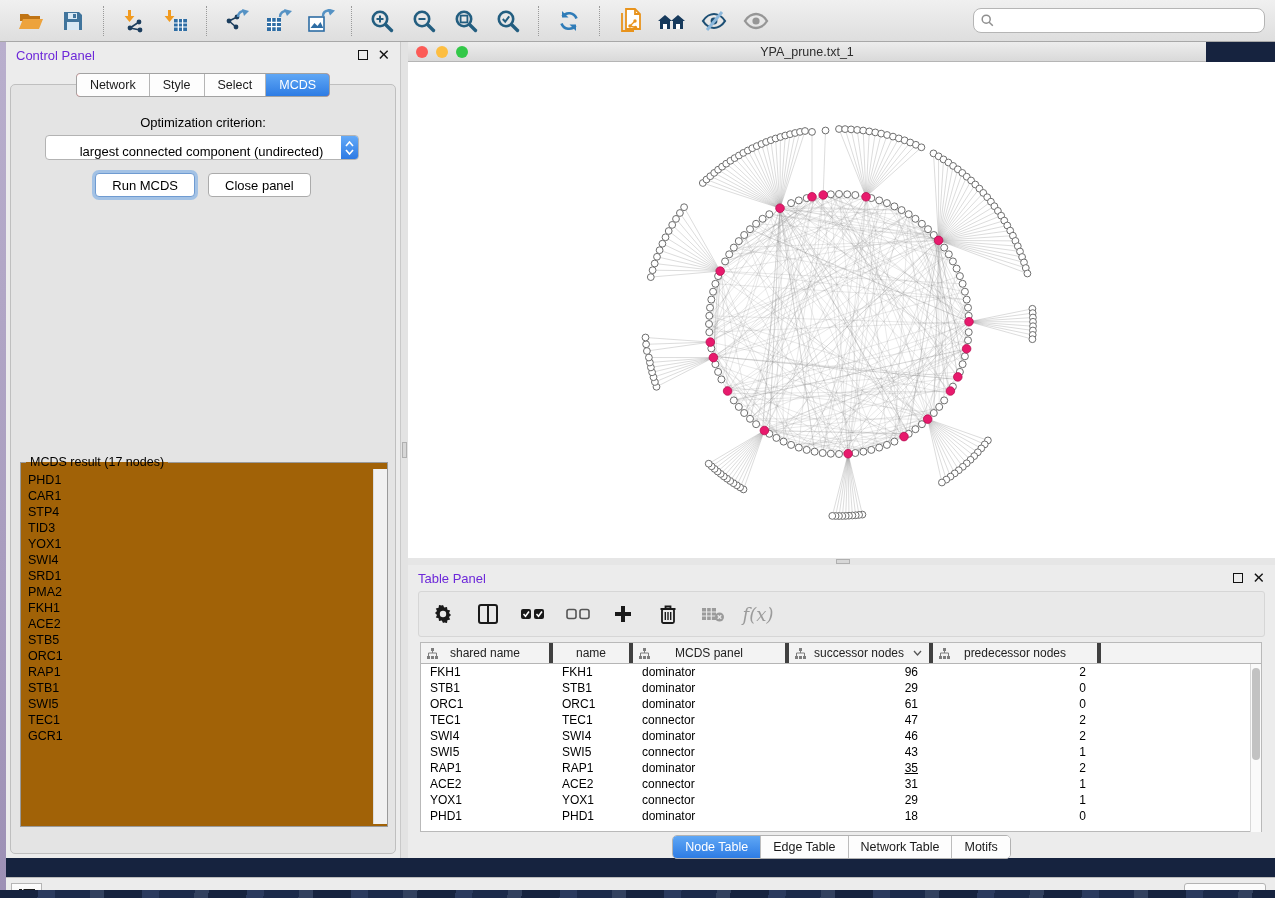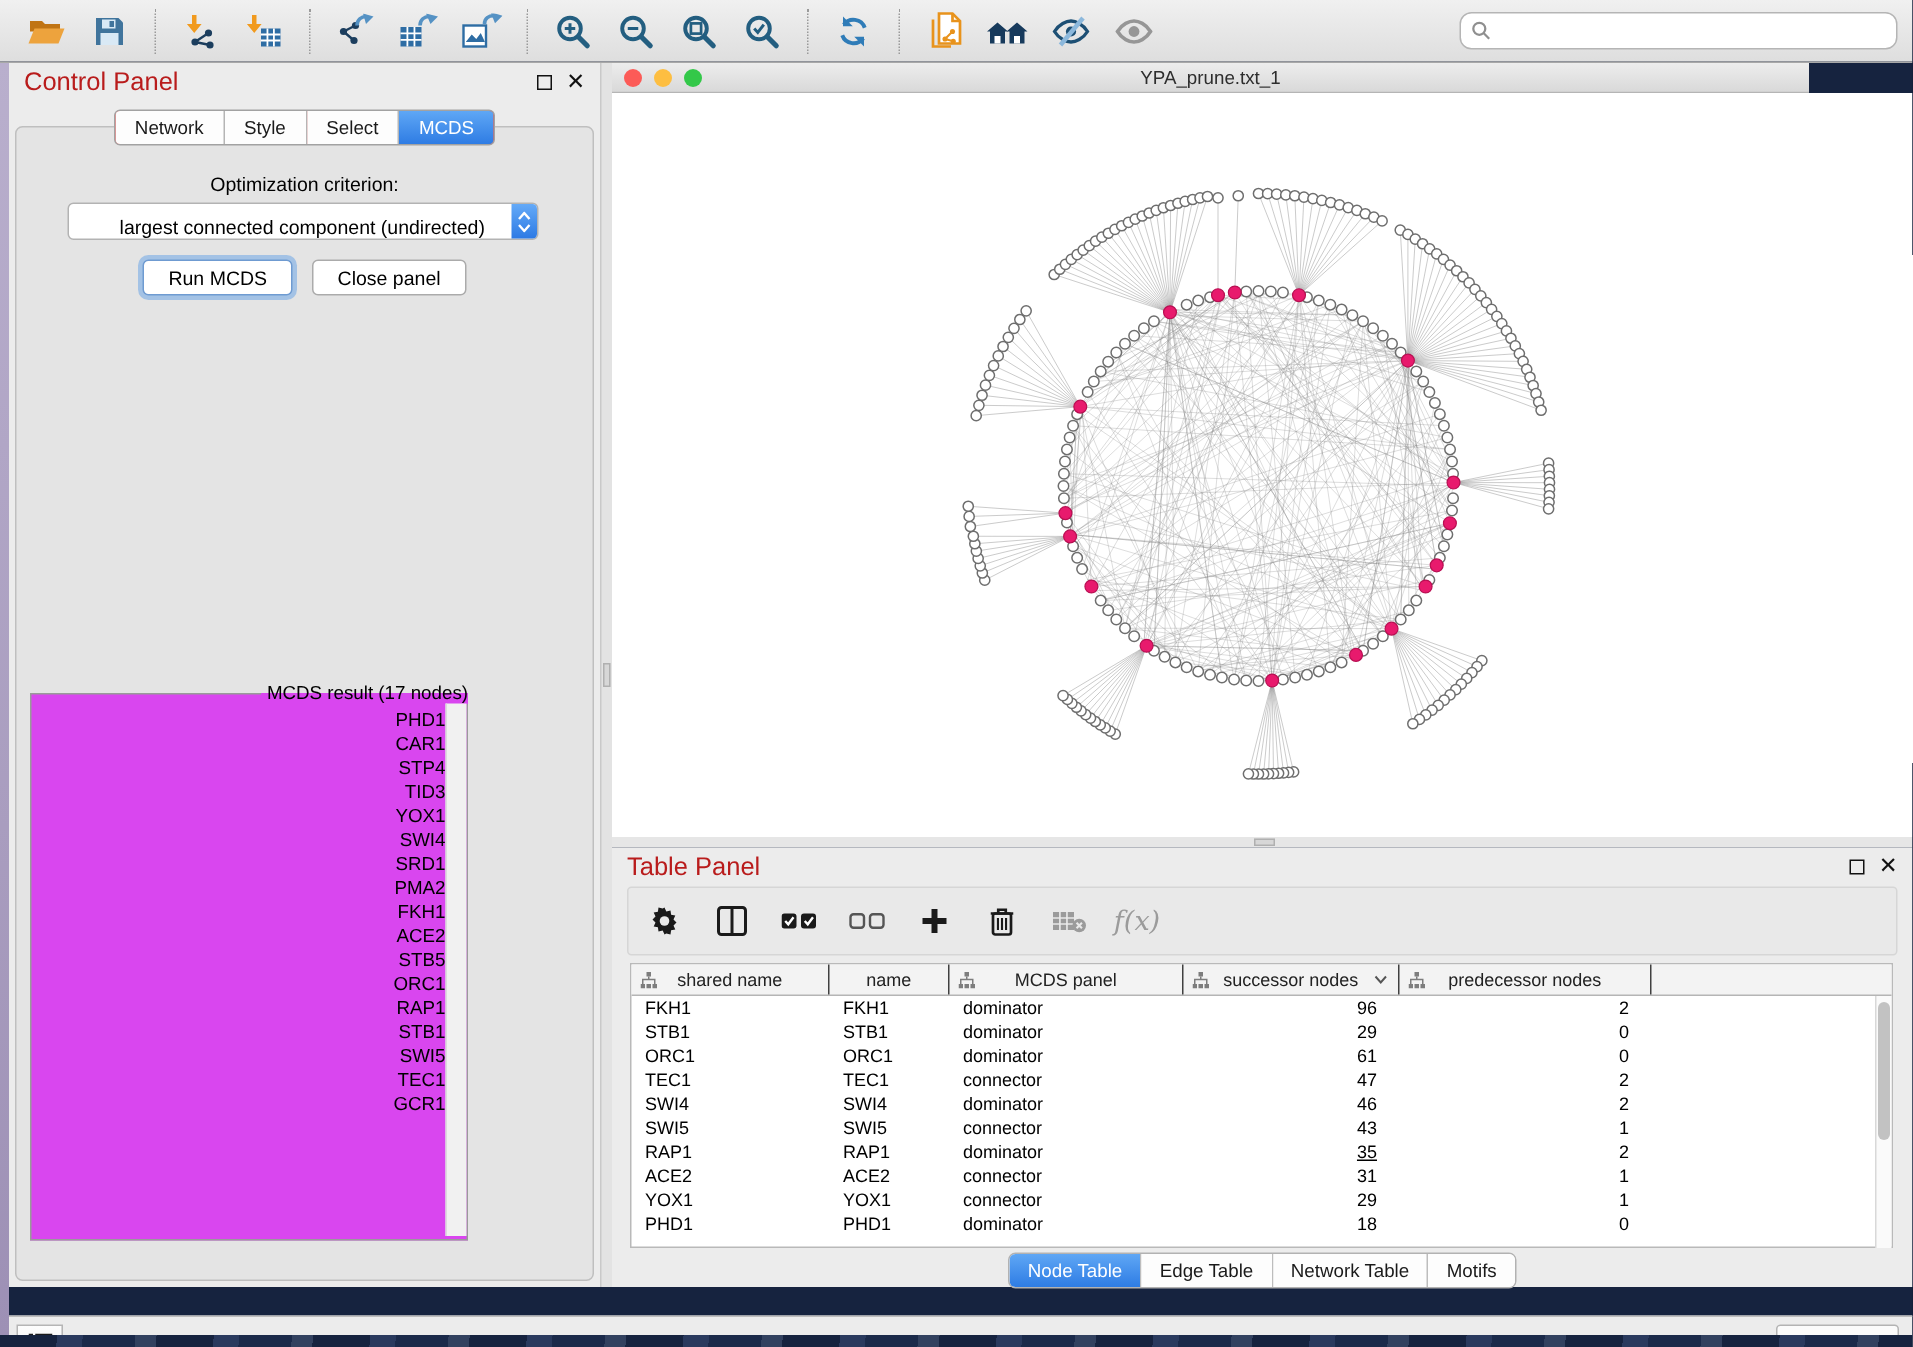--- a/index.html
+++ b/index.html
@@ -19,21 +19,21 @@
     display:flex; align-items:center; padding:0 10px; }
   .tbtn { display:flex; align-items:center; justify-content:center; width:30px; height:30px; margin:0 6px; cursor:pointer; }
   .tsep { width:1px; height:30px; border-left:1px dotted #9a9a9a; margin:0 9px; }
   .searchbox { margin-left:auto; width:292px; height:25px; background:#fff; border:1px solid #b5b5b5;
     border-radius:8px; display:flex; align-items:center; padding:0 7px; }
   .searchbox input { border:none; outline:none; flex:1; font-size:12px; font-family:inherit; background:transparent; margin-left:5px; }
 
   
   .control-panel { position:absolute; left:6px; top:42px; width:394px; height:816px; background:#ececec; }
   .panel-head { height:26px; display:flex; align-items:center; padding:0 10px; }
-  .panel-title { font-size:17px; color:#b91c1c; }
+  .panel-title { font-size:13px; color:#6d28d9; }
   .win-ctls { margin-left:auto; display:flex; align-items:center; gap:9px; }
   .wc-float { width:10px; height:10px; border:1.6px solid #111; cursor:pointer; }
   .wc-close { font-size:15px; font-weight:bold; color:#111; line-height:10px; cursor:pointer; }
 
   .cp-tabs { position:absolute; left:0; top:31px; width:100%; display:flex; justify-content:center; z-index:3; }
   .cp-tabgroup { display:flex; border:1px solid #a2a2a2; border-radius:4px; overflow:hidden; background:#ef4444; }
   .cp-tab { padding:4px 13px; font-size:12.5px; background:#fdfdfd; border-right:1px solid #b5b5b5; cursor:pointer; }
   .cp-tab:last-child { border-right:none; }
   .cp-tab.sel { background:linear-gradient(#5fa7f5,#2e7ce4); color:#fff; }
 
@@ -43,22 +43,22 @@
   .combo { position:absolute; left:34px; top:50px; width:314px; height:25px; background:#fff;
     border:1px solid #b3b3b3; border-radius:4px; display:flex; align-items:flex-end; cursor:pointer; }
   .combo-text { flex:1; text-align:center; font-size:13px; color:#000; padding-left:16px; }
   .combo-step { width:17px; height:100%; border-radius:0 3px 3px 0;
     background:linear-gradient(#64aaf8,#2d7ae4); display:flex; flex-direction:column; align-items:center; justify-content:center; gap:2px; }
   .btn-row { position:absolute; top:88px; width:100%; display:flex; justify-content:center; gap:13px; }
   .pushbtn { height:24px; padding:0 16px; background:#fff; border:1px solid #ababab; border-radius:4px;
     font-size:13px; font-family:inherit; color:#000; cursor:pointer; }
   .pushbtn.focused { border:1px solid #6f9bd1; box-shadow:0 0 0 3px rgba(110,165,230,.55); }
 
-  .mcds-box { position:absolute; left:9px; top:370px; width:292px; height:372px;
-    border:1px solid #9a9a9a; background:#d946ef;text-align:right; }
+  .mcds-box { position:absolute; left:9px; top:370px; width:368px; height:372px;
+    border:1px solid #9a9a9a; background:#a16207; }
   .mcds-box legend { font-size:12.5px; margin-left:5px; padding:0 4px; color:#000; }
   .mcds-list { position:absolute; left:0; top:0; width:calc(100% - 14px); height:100%; overflow:hidden; padding:3px 0 0 7px; }
   .mcds-item { font-size:12.5px; line-height:16px; color:#000; }
   .mcds-scroll { position:absolute; right:0; top:0; width:14px; height:100%; background:#f1f1f1; border-left:1px solid #dcdcdc; }
 
   
   .v-split { position:absolute; left:400px; top:42px; width:8px; height:816px; background:#e3e3e3; border-left:1px solid #c9c9c9; }
   .v-split .grip { position:absolute; left:1px; top:400px; width:5px; height:16px; background:#d7d7d7; border:1px solid #b0b0b0; }
   .h-split { position:absolute; left:408px; top:558px; width:867px; height:7px; background:#e6e6e6; }
   .h-split .grip { position:absolute; left:428px; top:1px; width:14px; height:5px; background:#d7d7d7; border:1px solid #b0b0b0; }
@@ -74,21 +74,21 @@
   
   .table-panel { position:absolute; left:408px; top:565px; width:867px; height:293px; background:#ececec; }
   .tp-toolbar { position:absolute; left:10px; top:26px; width:847px; height:46px; background:#e9e9e9;
     border:1px solid #d6d6d6; border-radius:3px; display:flex; align-items:center; padding:0 12px; gap:21px; }
   .tp-ic { display:flex; align-items:center; justify-content:center; width:24px; height:24px; cursor:pointer; }
   .fx { font-family:"DejaVu Serif",serif; font-style:italic; font-size:18px; color:#9b9b9b; }
 
   .dtable { position:absolute; left:12px; top:77px; width:842px; height:190px; background:#fff; border:1px solid #b9b9b9; }
   .thead { display:flex; height:21px; background:#f3f3f3; border-bottom:1px solid #b5b5b5; }
   .hcell { position:relative; display:flex; align-items:center; justify-content:center;
-    border-right:1px solid #404040; font-size:12px; color:#222; }
+    border-right:4px solid #404040; font-size:12px; color:#222; }
   .hcell .hier { position:absolute; left:6px; }
   .hcell .sort { position:absolute; right:7px; }
   .trow { display:flex; height:16px; align-items:center; }
   .tcell { font-size:12px; color:#000; padding-left:9px; white-space:nowrap; overflow:hidden; }
   .tcell.num { text-align:right; padding-right:15px; padding-left:0; }
   .tscroll { position:absolute; right:0; top:21px; width:11px; height:168px; background:#fafafa; border-left:1px solid #d8d8d8; }
   .tthumb { position:absolute; left:1px; top:4px; width:8px; height:92px; background:#c2c2c2; border-radius:4px; }
 
   .tp-tabs { position:absolute; left:0; top:270px; width:100%; display:flex; justify-content:center; }
   .tp-tabgroup { display:flex; border:1px solid #b2b2b2; border-radius:5px; overflow:hidden; background:#fff; }

